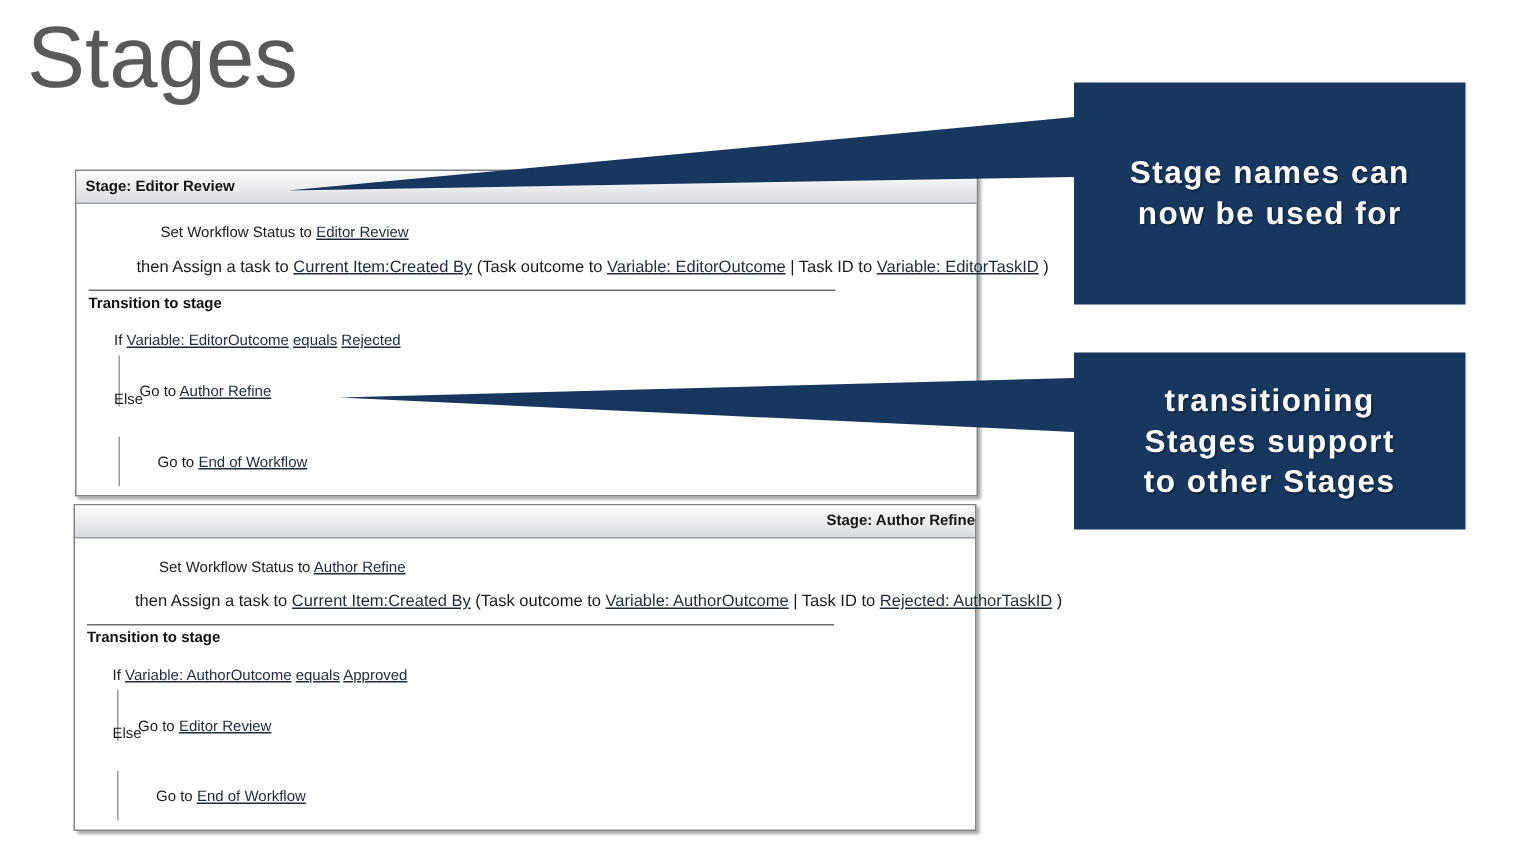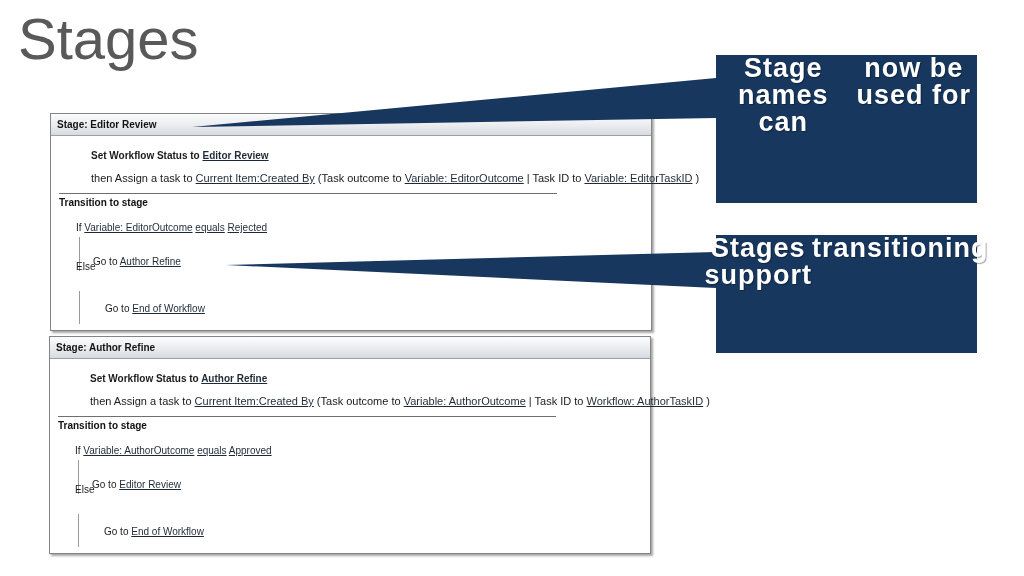--- a/index.html
+++ b/index.html
@@ -14,47 +14,47 @@
     color:var(--title-gray,#595959);letter-spacing:0px;
   }
   
   .stage-box{
     position:absolute;left:50px;width:600px;height:216px;
     background:#ffffff;border:1px solid #848484;
     box-shadow:2px 2px 2px rgba(0,0,0,0.35);
     z-index:1;
   }
   #stage-box-1{top:113px;}
-  #stage-box-2{top:336px;left:49px;}
+  #stage-box-2{top:336px;left:49px;text-align:right;}
   .stage-header{
     height:21px;line-height:21px;padding-left:6px;
     background:linear-gradient(180deg,#fbfcfd 0%,#eaecef 55%,#d7dadf 100%);
     border-bottom:1px solid #9aa0a9;
     font-size:10px;font-weight:bold;color:#141414;
   }
   .stage-body{position:relative;height:193px;font-size:10px;color:#1a1a1a;}
   .wf-line{position:absolute;white-space:nowrap;}
   .wf-link{text-decoration:underline;color:var(--link-color,#1f2a38);cursor:pointer;}
-  .set-line{top:14px;left:40px;font-weight:bold;}
+  .set-line{top:14px;left:56px;}
   .assign-line{top:36px;left:40px;font-size:11px;}
   .separator{position:absolute;top:57px;left:8px;width:498px;border-top:1px solid #6f6f6f;}
   .transition-label{top:61px;left:8px;font-weight:bold;color:#111;}
   .if-line{top:86px;left:25px;}
   .vline{position:absolute;left:28px;width:1px;background:#9a9a9a;}
   .vline-1{top:101px;height:34px;}
   .vline-2{top:155px;height:33px;}
   .goto-then-line{top:120px;left:42px;}
   .else-line{top:125px;left:25px;}
   .goto-else-line{top:167px;left:54px;}
   
   .callout{
     position:absolute;left:716px;width:261px;z-index:3;
     background:var(--accent,#17375E);color:#ffffff;
-    display:flex;flex-direction:row;justify-content:center;
-    text-align:center;font-weight:bold;font-size:27px;line-height:27px;
+    display:flex;flex-direction:column;justify-content:center;
+    text-align:center;font-weight:bold;font-size:21px;line-height:27px;
     letter-spacing:1px;text-shadow:1px 1px 1px rgba(0,0,0,0.35);
   }
   #callout-1{top:55px;height:148px;}
   #callout-2{top:235px;height:118px;}
   
   .arrows-svg{position:absolute;left:0;top:0;z-index:2;pointer-events:none;}
 </style>
 </head>
 <body>
 
@@ -109,21 +109,21 @@
     <div class="wf-line set-line">
       <span>Set Workflow Status to</span>
       <span class="wf-link">Author Refine</span>
     </div>
     <div class="wf-line assign-line">
       <span>then Assign a task to</span>
       <span class="wf-link">Current Item:Created By</span>
       <span>(Task outcome to</span>
       <span class="wf-link">Variable: AuthorOutcome</span>
       <span>| Task ID to</span>
-      <span class="wf-link">Workflow: AuthorTaskID</span>
+      <span class="wf-link">Rejected: AuthorTaskID</span>
       <span>)</span>
     </div>
     <div class="separator"></div>
     <div class="wf-line transition-label">Transition to stage</div>
     <div class="wf-line if-line">
       <span>If</span>
       <span class="wf-link">Variable: AuthorOutcome</span>
       <span class="wf-link">equals</span>
       <span class="wf-link">Approved</span>
     </div>
@@ -140,15 +140,16 @@
     </div>
   </div>
 </div>
 
 <div class="callout" id="callout-1">
   <div>Stage names can</div>
   <div>now be used for</div>
 </div>
 
 <div class="callout" id="callout-2">
+  <div>transitioning</div>
   <div>Stages support</div>
-  <div>transitioning</div>
+  <div>to other Stages</div>
 </div>
 
 </body></html>

